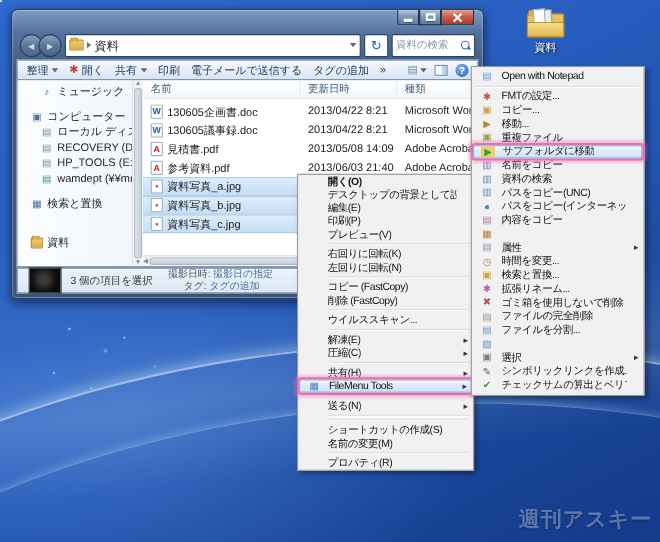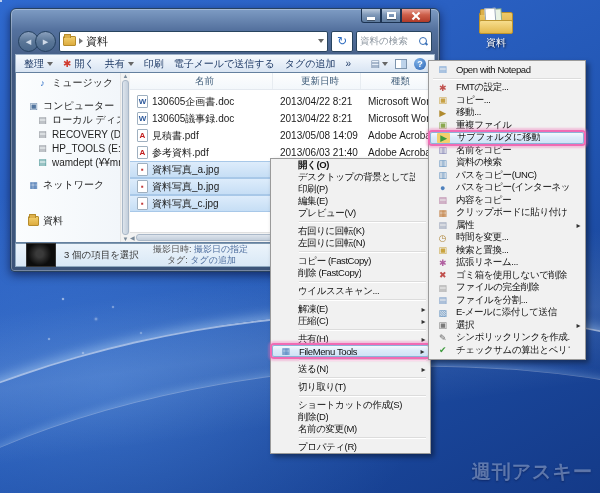--- a/index.html
+++ b/index.html
@@ -99,21 +99,21 @@
   .sgroup.last{margin-top:13px;}
   .srow{display:flex;align-items:center;gap:4px;height:14px;padding-left:12px;overflow:hidden;white-space:nowrap;}
   .srow.ind{padding-left:21px;}
   .sic{font-size:9px;width:11px;flex:none;text-align:center;}
   .vscroll{width:9px;flex:none;background:#f2f2f2;border-left:1px solid #e2e2e2;display:flex;flex-direction:column;align-items:center;
         font-size:6px;color:#7a8a99;}
   .vthumb{width:7px;flex:1;margin:1px 0;background:linear-gradient(90deg,#dde4ec,#c3cedb);border:1px solid #aab8c8;border-radius:3px;box-sizing:border-box;}
   .filearea{flex:1;display:flex;flex-direction:column;min-width:0;position:relative;}
   .fheader{height:16px;flex:none;display:flex;font-size:9.5px;color:#3c5a77;
         background:linear-gradient(#fdfefe,#f3f7fb);border-bottom:1px solid #e4e9ef;}
-  .fheader .hc{padding:2px 0 0 7px;box-sizing:border-box;border-right:1px solid #e7ecf1;overflow:hidden;white-space:nowrap;text-align:center;}
+  .fheader .hc{padding:2px 0 0 7px;box-sizing:border-box;border-right:1px solid #e7ecf1;overflow:hidden;white-space:nowrap;}
   .col0{width:143px;flex:none;} .col1{width:88px;flex:none;} .col2{flex:1;font-family:Liberation Serif, serif;}
   .frows{flex:1;overflow:hidden;padding-top:3px;}
   .frow{display:flex;align-items:center;height:17px;font-size:10px;color:#1b1b1b;white-space:nowrap;}
   .frow .cell{overflow:hidden;}
   .frow .c0{width:143px;flex:none;display:flex;align-items:center;gap:4px;padding-left:7px;box-sizing:border-box;}
   .frow .c1{width:88px;flex:none;padding-left:7px;box-sizing:border-box;color:#1b1b1b;}
   .frow .c2{flex:1;padding-left:7px;box-sizing:border-box;}
   .frow.sel{background:linear-gradient(#ddecfb,#c6def5);border-top:1px solid #a8c8e8;border-bottom:1px solid #a8c8e8;height:15px;}
   .ficon{width:11px;height:13px;flex:none;background:#fff;border:1px solid #9fb0c0;border-radius:1px;
         font-size:8px;font-weight:bold;display:flex;align-items:center;justify-content:center;box-sizing:border-box;}
@@ -259,21 +259,21 @@
             <span>HP_TOOLS (E:)</span>
           </div>
           <div class="srow ind">
             <span class="sic" style="color: rgb(63, 143, 143);">▤</span>
             <span>wamdept (¥¥mmm-file..</span>
           </div>
         </div>
         <div class="sgroup">
           <div class="srow">
             <span class="sic" style="color: rgb(63, 111, 174);">▦</span>
-            <span>ネットワーク</span>
+            <span>検索と置換</span>
           </div>
         </div>
         <div class="sgroup last">
           <div class="srow">
             <span class="sic folder-glyph"></span>
             <span>資料</span>
           </div>
         </div>
       </div>
     <div class="vscroll">
@@ -369,24 +369,24 @@
 </div>
 
 <div class="menu ctx" id="ctxmenu">
     <div class="mitem b">
       <span class="mlabel">開く(O)</span>
     </div>
     <div class="mitem">
       <span class="mlabel">デスクトップの背景として設定(B)</span>
     </div>
     <div class="mitem">
+      <span class="mlabel">編集(E)</span>
+    </div>
+    <div class="mitem">
       <span class="mlabel">印刷(P)</span>
-    </div>
-    <div class="mitem">
-      <span class="mlabel">編集(E)</span>
     </div>
     <div class="mitem">
       <span class="mlabel">プレビュー(V)</span>
     </div>
     <div class="msep"></div>
     <div class="mitem">
       <span class="mlabel">右回りに回転(K)</span>
     </div>
     <div class="mitem">
       <span class="mlabel">左回りに回転(N)</span>
@@ -420,29 +420,23 @@
       <span class="mi-ic" style="color: rgb(79, 129, 189);">▦</span>
       <span class="mlabel">FileMenu Tools</span>
       <span class="marr">▸</span>
     </div>
     <div class="msep"></div>
     <div class="mitem">
       <span class="mlabel">送る(N)</span>
       <span class="marr">▸</span>
     </div>
     <div class="msep"></div>
-    <div class="mitem">
-      <span class="mlabel">切り取り(T)</span>
-    </div>
     <div class="msep"></div>
     <div class="mitem">
       <span class="mlabel">ショートカットの作成(S)</span>
-    </div>
-    <div class="mitem">
-      <span class="mlabel">削除(D)</span>
     </div>
     <div class="mitem">
       <span class="mlabel">名前の変更(M)</span>
     </div>
     <div class="msep"></div>
     <div class="mitem">
       <span class="mlabel">プロパティ(R)</span>
     </div>
   </div>
 <div class="menu sub" id="submenu">
@@ -486,21 +480,20 @@
     <div class="mitem">
       <span class="mi-ic" style="color: rgb(79, 129, 189);">●</span>
       <span class="mlabel">パスをコピー(インターネット)</span>
     </div>
     <div class="mitem">
       <span class="mi-ic" style="color: rgb(178, 119, 159);">▤</span>
       <span class="mlabel">内容をコピー</span>
     </div>
     <div class="mitem">
       <span class="mi-ic" style="color: rgb(192, 122, 58);">▦</span>
-      <span class="mlabel">クリップボードに貼り付け</span>
     </div>
     <div class="mitem">
       <span class="mi-ic" style="color: rgb(143, 155, 179);">▤</span>
       <span class="mlabel">属性</span>
       <span class="marr">▸</span>
     </div>
     <div class="mitem">
       <span class="mi-ic" style="color: rgb(176, 136, 63);">◷</span>
       <span class="mlabel">時間を変更...</span>
     </div>
@@ -519,21 +512,20 @@
     <div class="mitem">
       <span class="mi-ic" style="color: rgb(155, 155, 155);">▤</span>
       <span class="mlabel">ファイルの完全削除</span>
     </div>
     <div class="mitem">
       <span class="mi-ic" style="color: rgb(111, 148, 196);">▤</span>
       <span class="mlabel">ファイルを分割...</span>
     </div>
     <div class="mitem">
       <span class="mi-ic" style="color: rgb(95, 143, 191);">▧</span>
-      <span class="mlabel">E-メールに添付して送信</span>
     </div>
     <div class="mitem">
       <span class="mi-ic" style="color: rgb(122, 122, 122);">▣</span>
       <span class="mlabel">選択</span>
       <span class="marr">▸</span>
     </div>
     <div class="mitem">
       <span class="mi-ic" style="color: rgb(102, 102, 102);">✎</span>
       <span class="mlabel">シンボリックリンクを作成...</span>
     </div>

